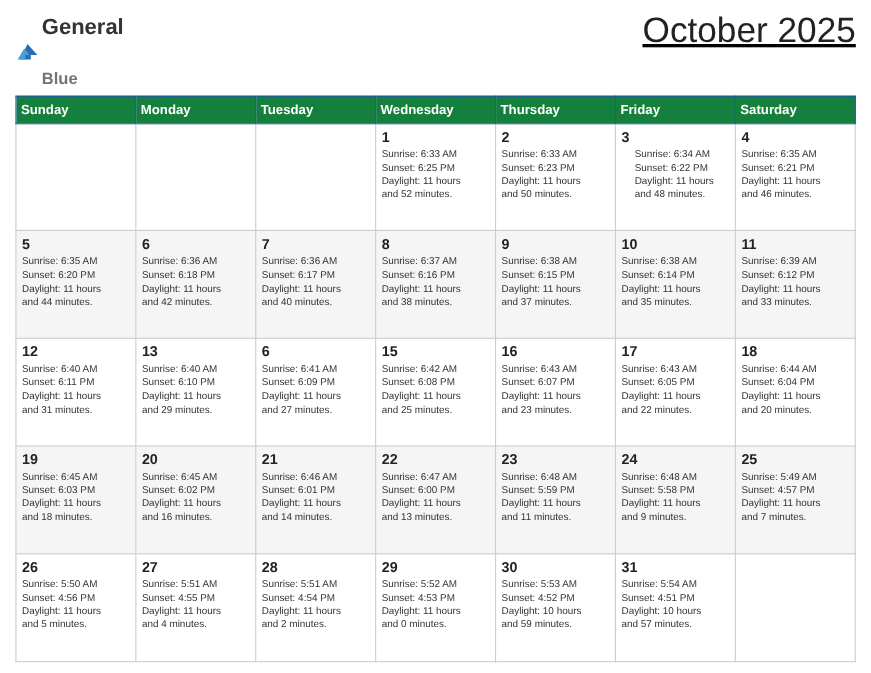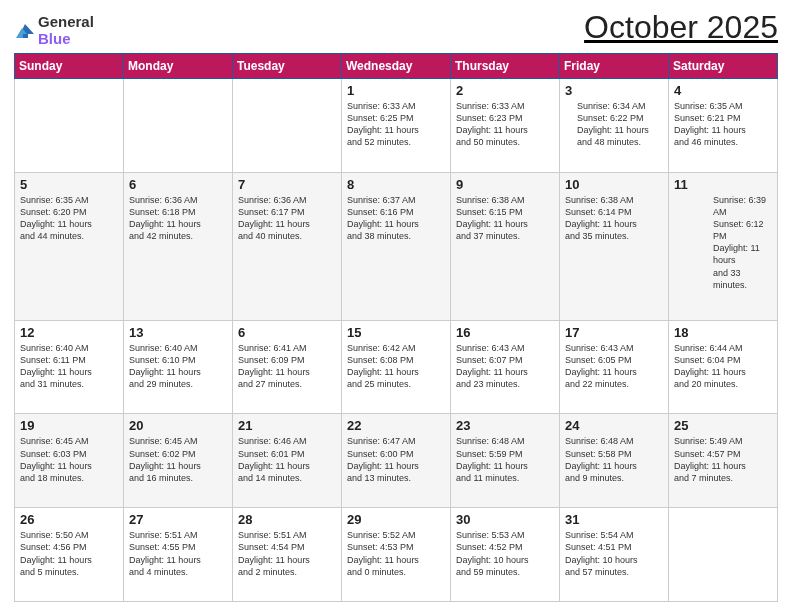--- a/index.html
+++ b/index.html
@@ -27,28 +27,29 @@
       display: flex;
       align-items: center;
       margin-top: 4px;
     }
     .logo-text {
       display: flex;
       flex-direction: column;
       line-height: 1.1;
     }
     .logo-general {
-      font-size: 15px;
+      font-size: 20px;
       font-weight: bold;
       color: #333;
     }
     .logo-blue {
       font-size: 15px;
       font-weight: bold;
-      color: #8b5cf6;
+      color: #737373;
+      margin-top: 28px;
     }
     .logo-icon {
       width: 22px;
       height: 22px;
       margin-right: 2px;
     }
     .title-section {
       text-align: right;
       text-decoration: underline;
     }
@@ -103,21 +104,21 @@
     .empty-cell {
       background: #f9f9f9;
     }
     tr:nth-child(even) td {
       background: #f5f5f5;
     }
     tr:nth-child(odd) td {
       background: #fff;
     }
     .calendar thead tr th {
-      background: #be185d;
+      background: #15803d;
     }
   </style>
 </head>
 <body>
 
 <div class="page">
   <div class="header">
     <div class="logo">
       <svg class="logo-icon" viewBox="0 0 22 22" xmlns="http://www.w3.org/2000/svg">
         <polygon points="4,18 11,4 20,14 14,14 14,18" fill="#2a6db5"></polygon>
@@ -217,21 +218,21 @@
           </td>
           <td>
             <span class="day-num">10</span>
             <div class="day-info" style="white-space: pre-line;">Sunrise: 6:38 AM
 Sunset: 6:14 PM
 Daylight: 11 hours
 and 35 minutes.</div>
           </td>
           <td>
             <span class="day-num">11</span>
-            <div class="day-info" style="white-space: pre-line; margin-left: 39px;">Sunrise: 6:39 AM
+            <div class="day-info" style="white-space: pre-line;">Sunrise: 6:39 AM
 Sunset: 6:12 PM
 Daylight: 11 hours
 and 33 minutes.</div>
           </td>
         </tr>
         <tr>
           <td>
             <span class="day-num">12</span>
             <div class="day-info" style="white-space: pre-line;">Sunrise: 6:40 AM
 Sunset: 6:11 PM

